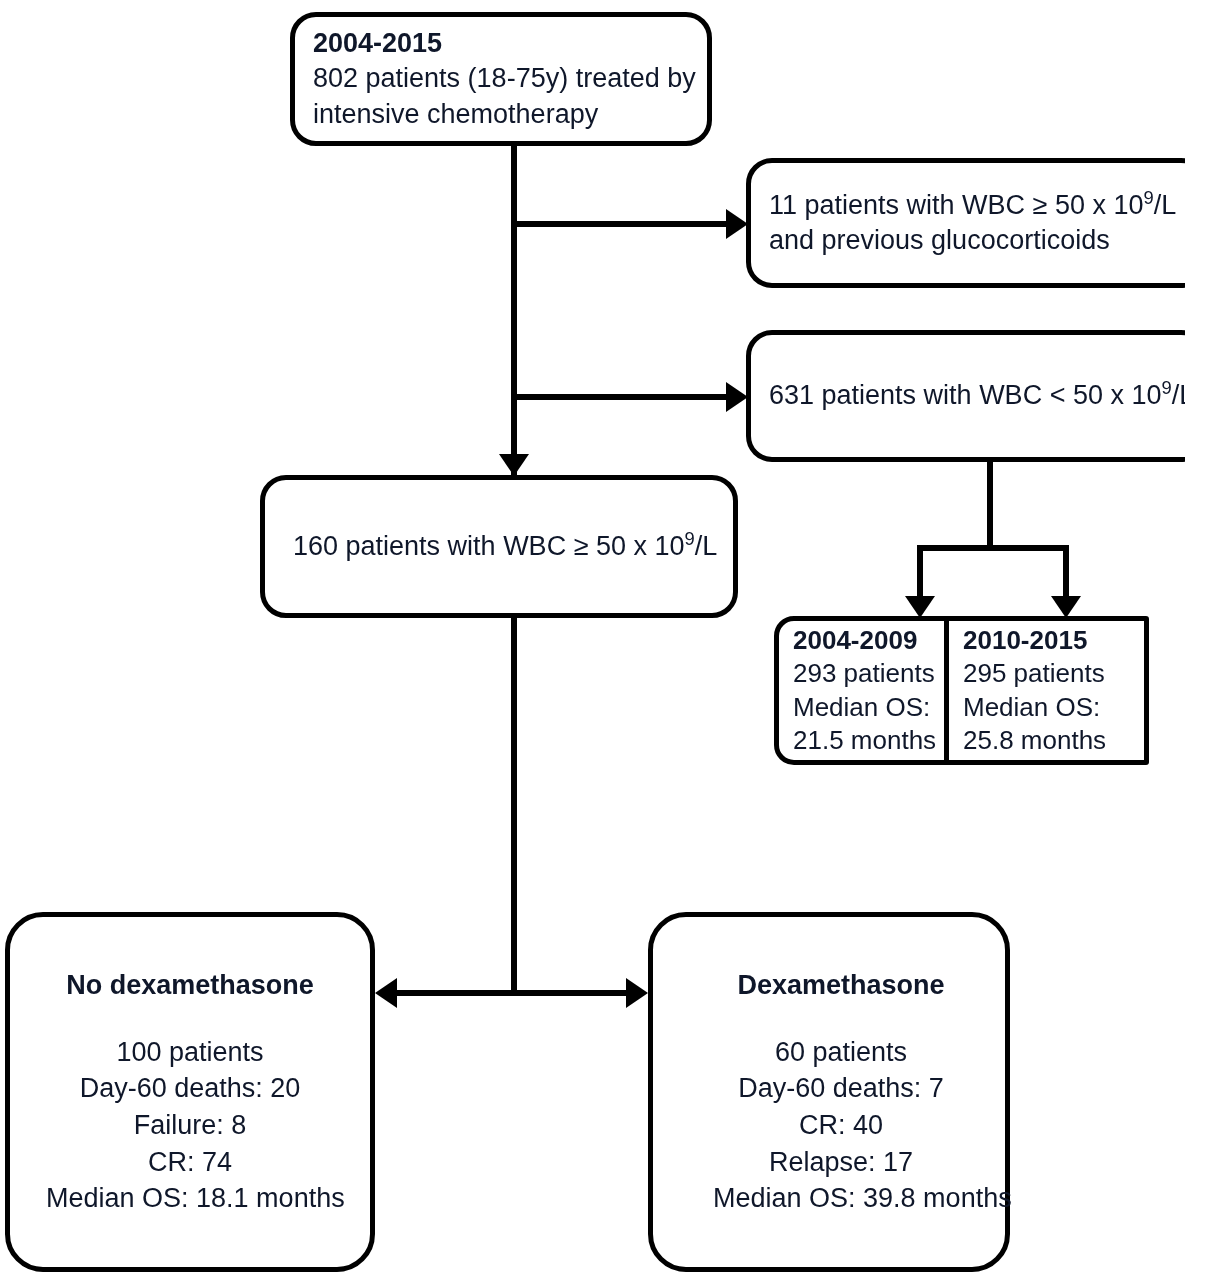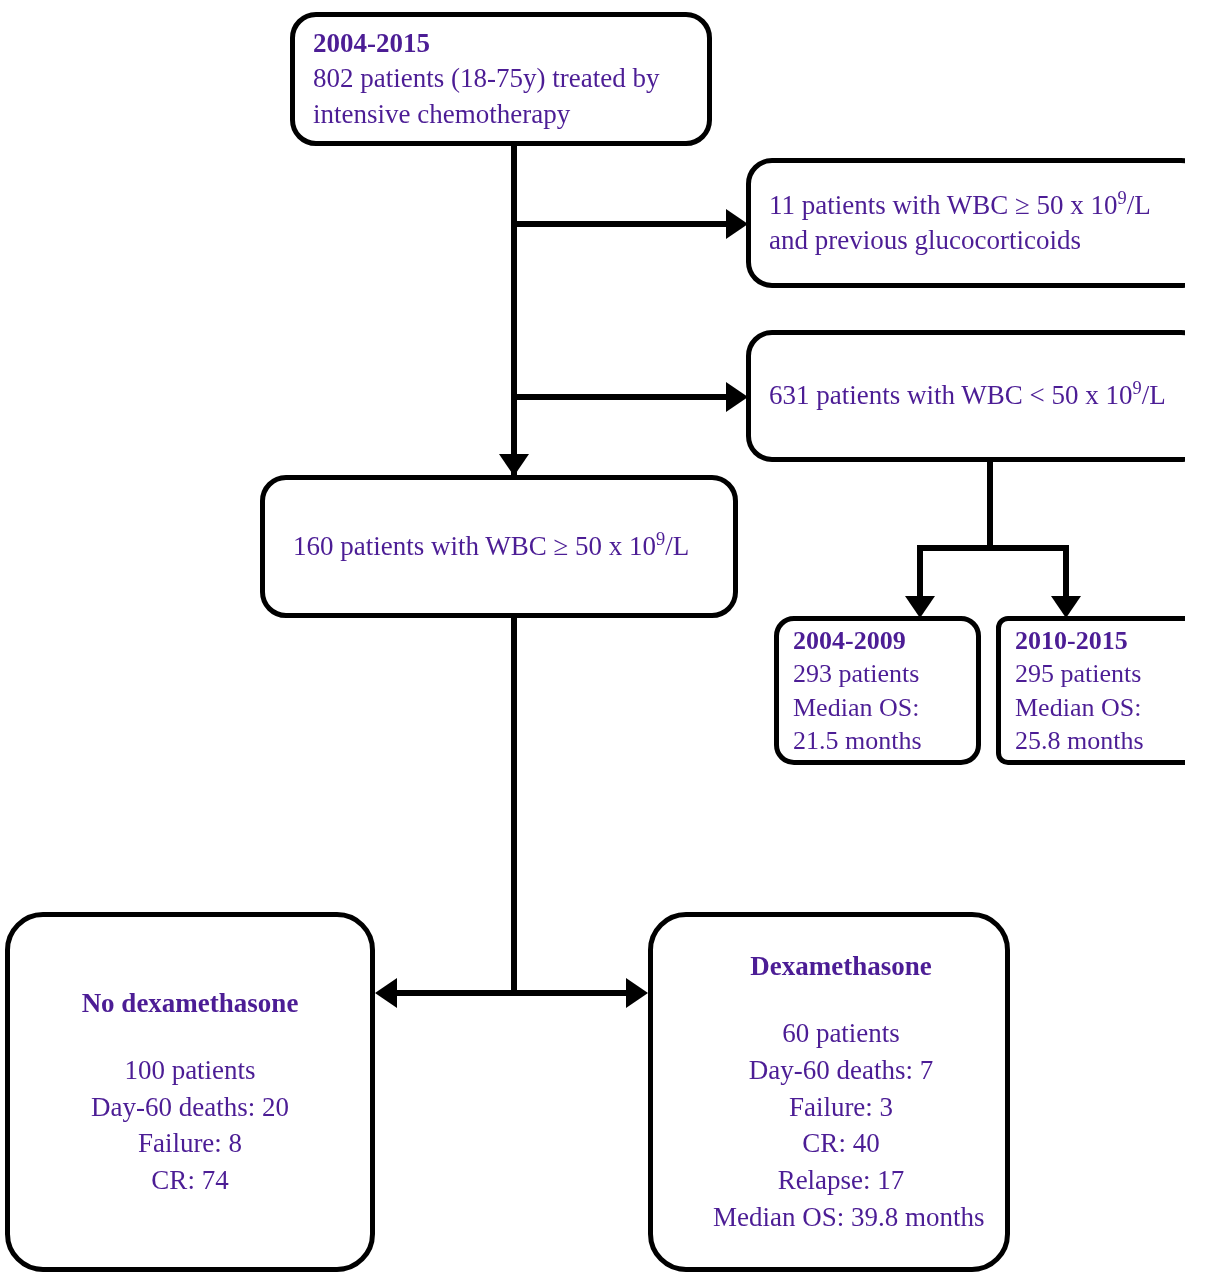--- a/index.html
+++ b/index.html
@@ -6,22 +6,22 @@
     margin: 0;
     padding: 0;
     background: #ffffff;
   }
   #canvas {
     position: relative;
     width: 1185px;
     height: 1280px;
     background: #ffffff;
     overflow: hidden;
-    font-family: Liberation Serif, serif;
-    color: #4c1d95;
+    font-family: Liberation Sans, sans-serif;
+    color: #0f172a;
   }
   .node {
     position: absolute;
     box-sizing: border-box;
     border: 5px solid #000000;
     border-radius: 26px;
     background: #ffffff;
     display: flex;
     flex-direction: column;
     justify-content: center;
@@ -156,46 +156,46 @@
 
   <div class="node small" style="left:774px; top:616px; width:207px; height:149px; border-radius:20px;">
     <div class="lines" style="padding:0 14px;">
       <span class="ln bold">2004-2009</span>
       <span class="ln">293 patients</span>
       <span class="ln">Median OS:</span>
       <span class="ln">21.5 months</span>
     </div>
   </div>
 
-  <div class="node small" style="left:996px; top:616px; width:205px; height:149px; border-radius:12px;">
+  <div class="node small" style="left:944px; top:616px; width:205px; height:149px; border-radius:3px;">
     <div class="lines" style="padding:0 14px;">
       <span class="ln bold">2010-2015</span>
       <span class="ln">295 patients</span>
       <span class="ln">Median OS:</span>
       <span class="ln">25.8 months</span>
     </div>
   </div>
 
   <div class="node bottom" style="left:5px; top:912px; width:370px; height:360px; border-radius:38px;">
     <div class="lines">
       <span class="ln bold">No dexamethasone</span>
       <span class="ln gap"></span>
       <span class="ln">100 patients</span>
       <span class="ln">Day-60 deaths: 20</span>
       <span class="ln">Failure: 8</span>
       <span class="ln">CR: 74</span>
+      <span class="ln">Median OS: 18.1 months</span>
     </div>
   </div>
 
   <div class="node bottom" style="left:648px; top:912px; width:362px; height:360px; border-radius:38px;padding-left:24px;">
     <div class="lines">
       <span class="ln bold">Dexamethasone</span>
       <span class="ln gap"></span>
       <span class="ln">60 patients</span>
       <span class="ln">Day-60 deaths: 7</span>
-      <span class="ln">Failure: 3</span>
       <span class="ln">CR: 40</span>
       <span class="ln">Relapse: 17</span>
       <span class="ln">Median OS: 39.8 months</span>
     </div>
   </div>
 
 </div>
 
 </body></html>

